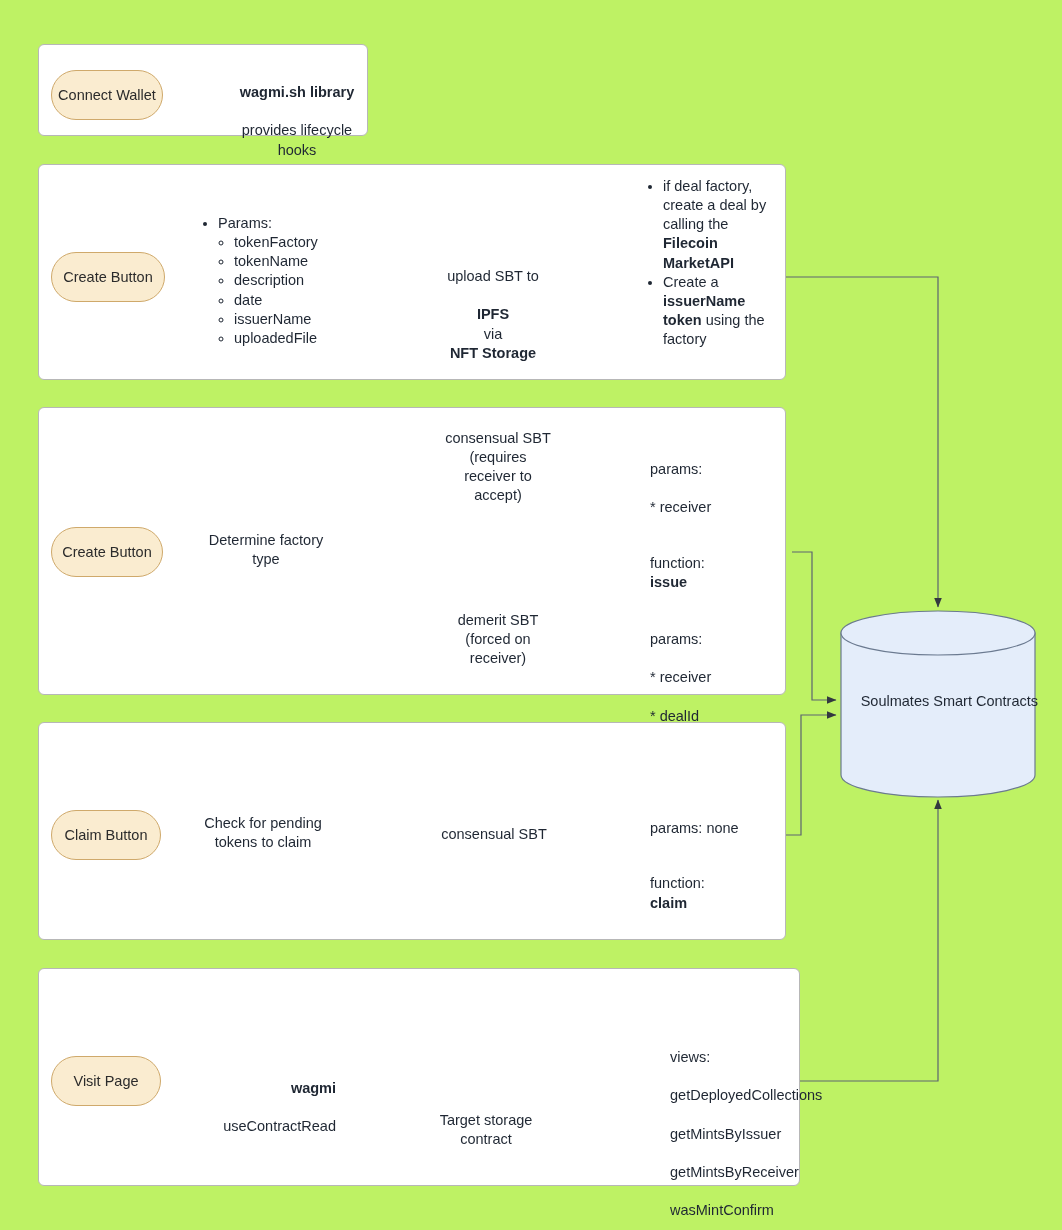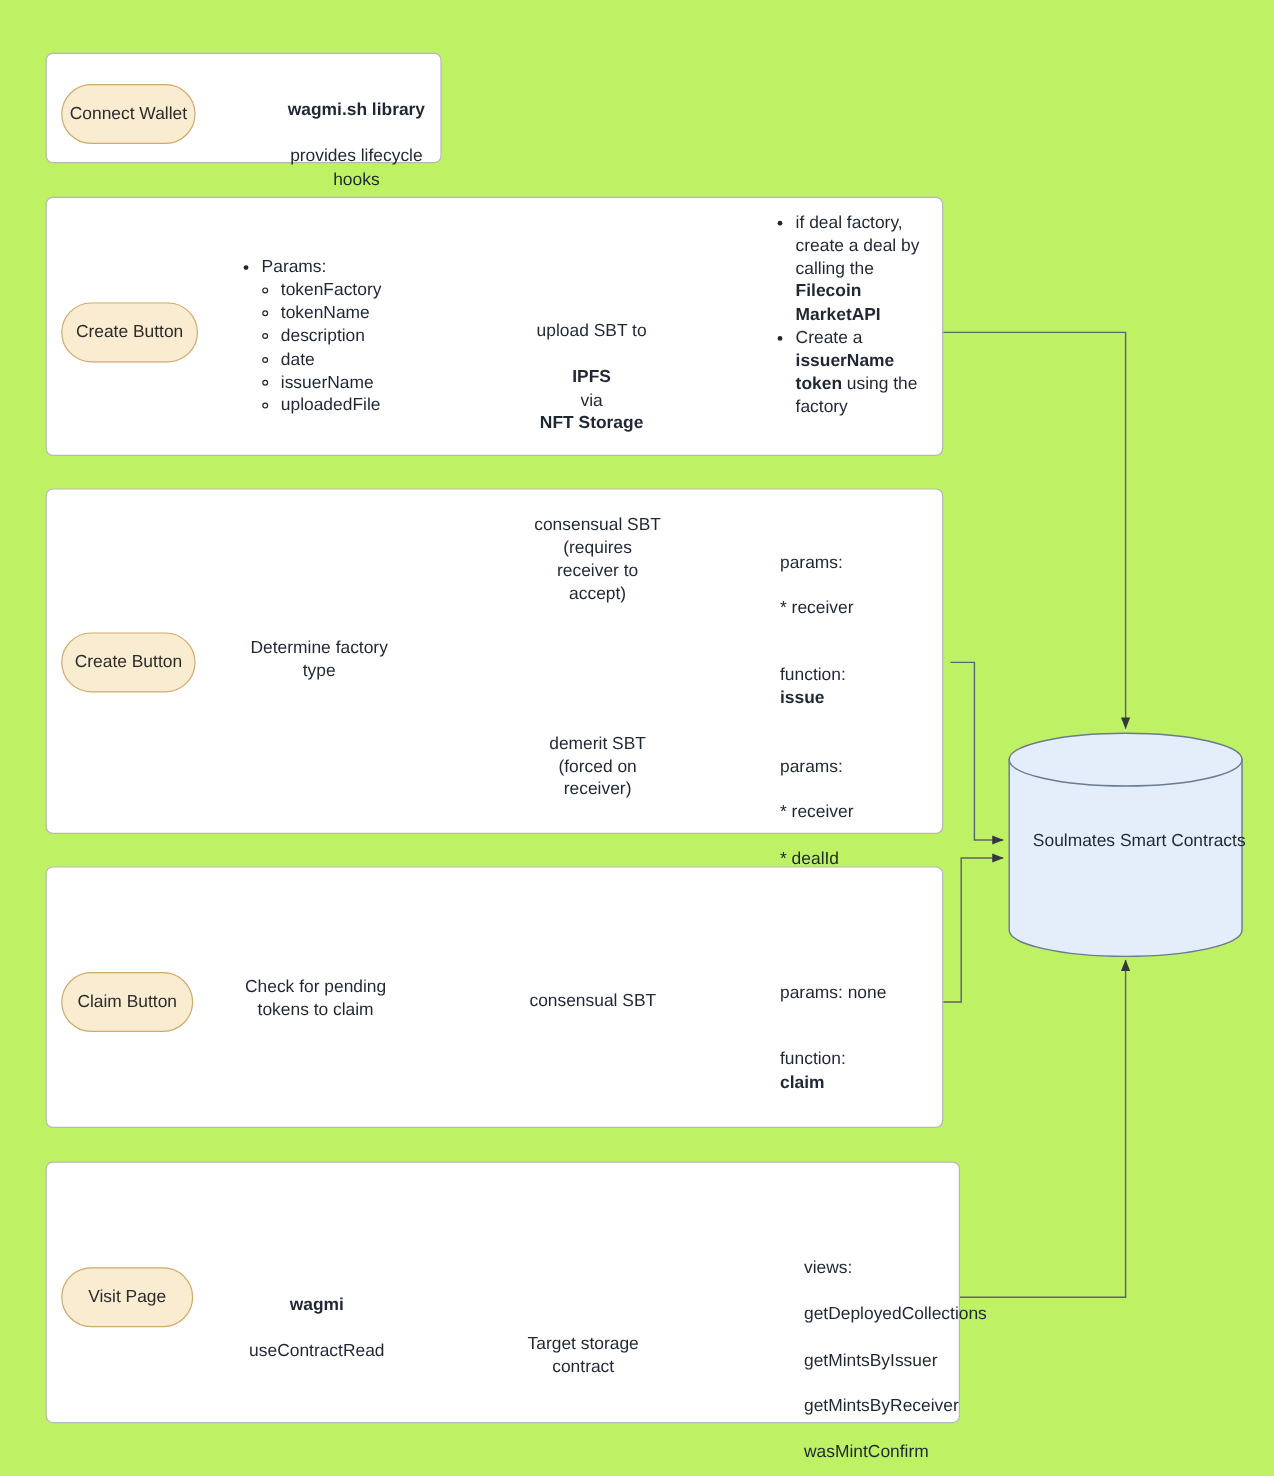--- a/index.html
+++ b/index.html
@@ -231,21 +231,21 @@
     <span>function:</span>
     <b>claim</b>
   </div>
 
   <div class="group-box" style="left:38px; top:968px; width:762px; height:218px;"></div>
 
   <div class="pill" style="left:51px; top:1056px; width:110px; height:50px;">
     <span>Visit Page</span>
   </div>
 
-  <div class="label" style="left:192px; top:1060px; width:144px;">
+  <div class="label" style="left:192px; top:1060px; width:144px;text-align:right;">
     <b>wagmi</b><br>
     <span>useContractRead</span>
   </div>
 
   <div class="label" style="left:424px; top:1111px; width:124px;">Target storage
 contract</div>
 
   <div class="label left" style="left:670px; top:1029px; width:180px;">
     <span>views:</span><br>
     <span>getDeployedCollections</span><br>

